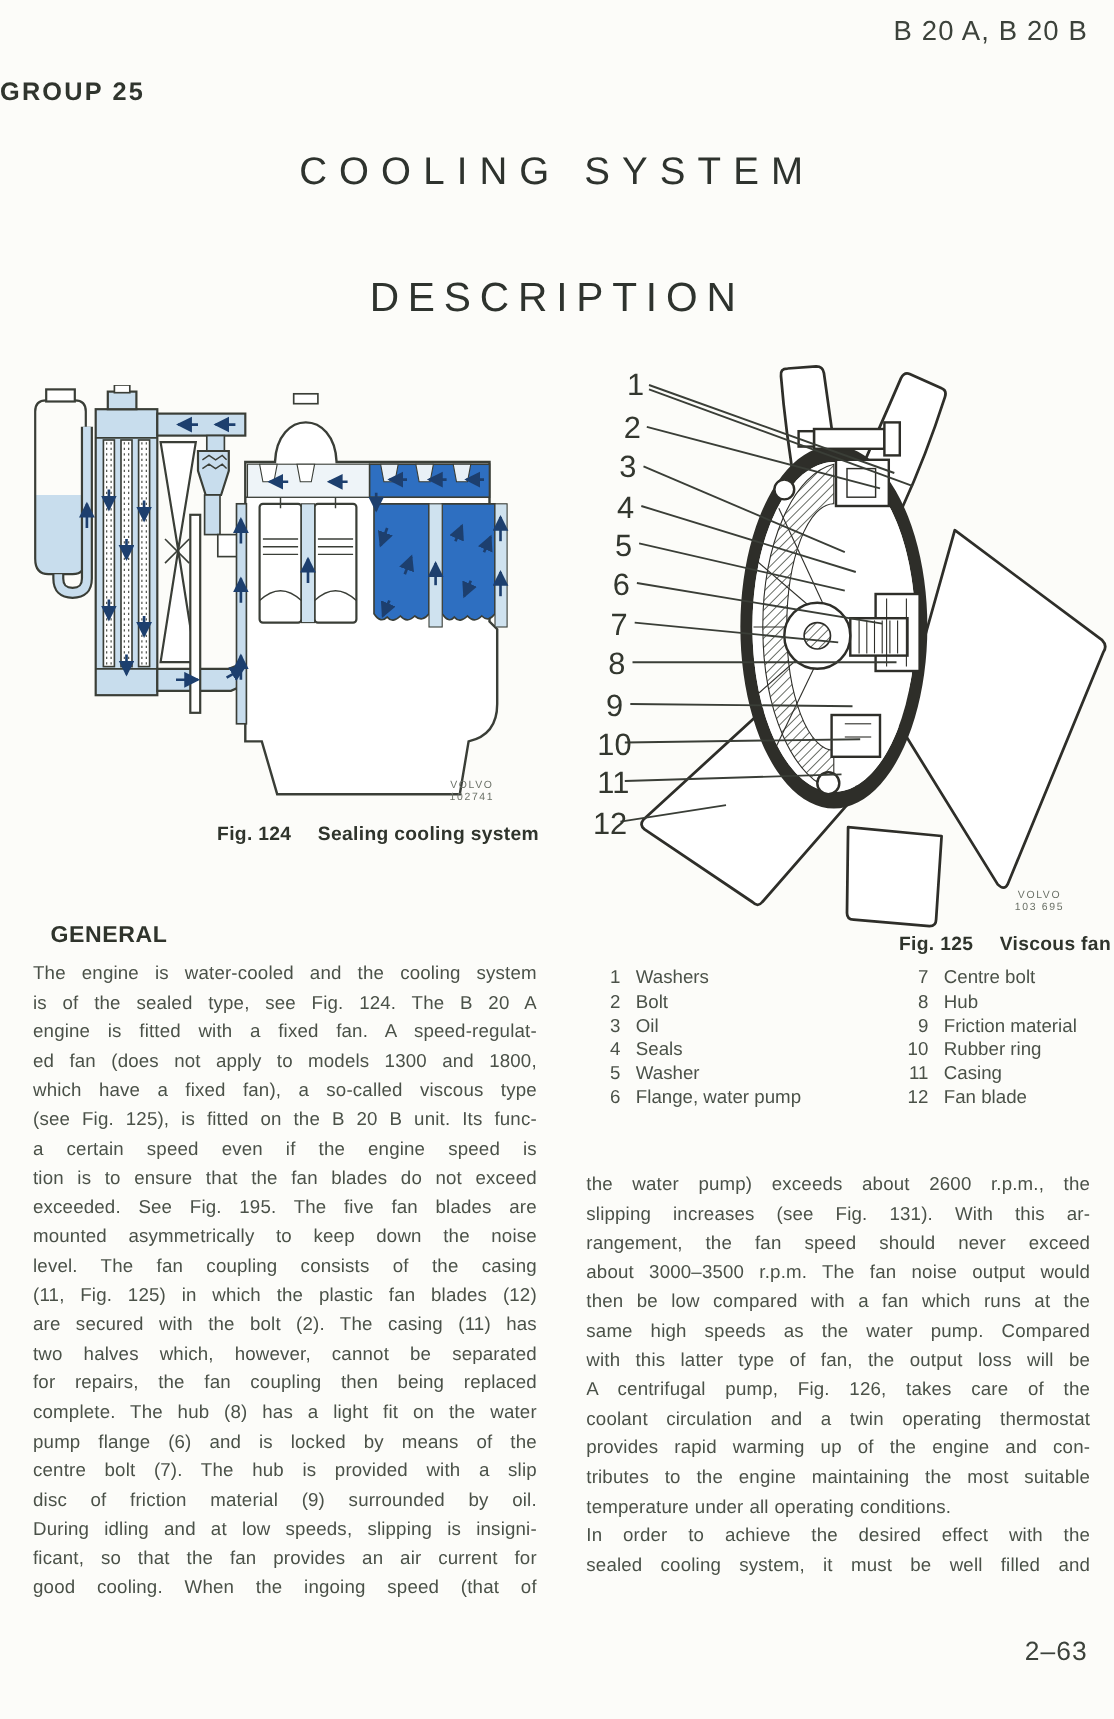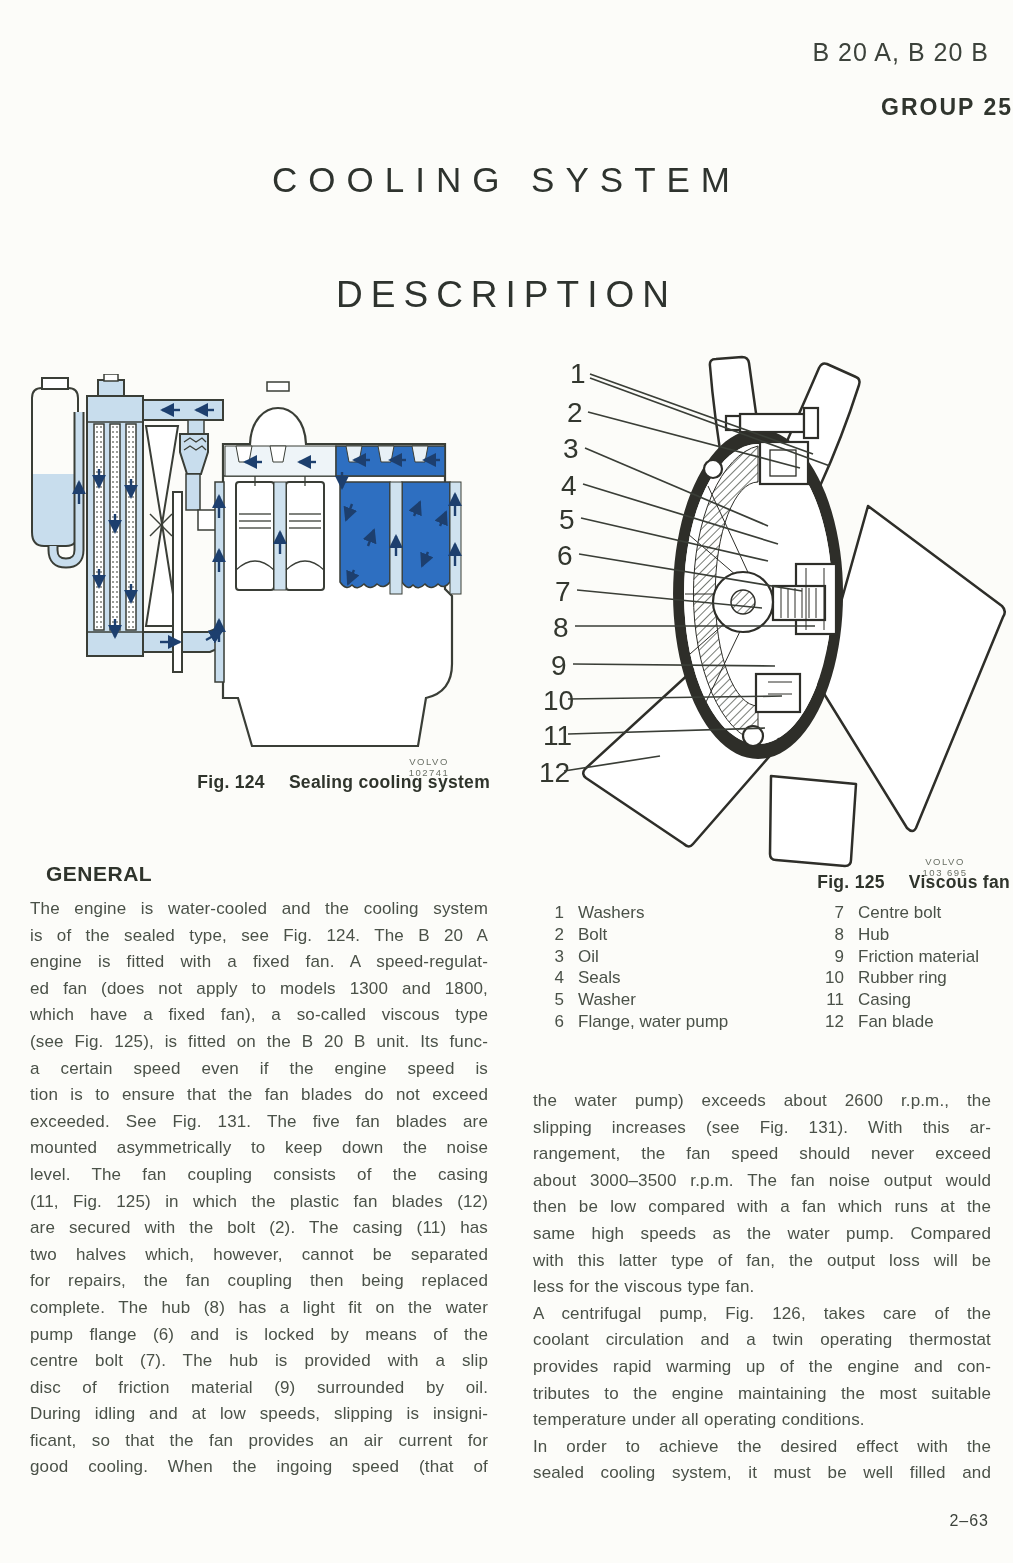--- a/index.html
+++ b/index.html
@@ -2,26 +2,26 @@
 <html><head>
 <meta charset="utf-8">
 <style>
   html,body{margin:0;padding:0;}
   body{
     width:1013px;height:1563px;position:relative;overflow:hidden;
     background:#fcfcf9;
     font-family:"Liberation Sans",sans-serif;
     color:#4a5148;
   }
-  .abs{position:absolute;margin-top:24px;}
+  .abs{position:absolute;}
   .model{top:14px;right:24px;font-size:25px;letter-spacing:1px;color:#3c423b;}
-  .group{top:70px;left:0;width:100%;text-align:right;font-size:23px;font-weight:bold;letter-spacing:2px;color:#30352e;}
+  .group{top:70px;left:0;width:100%;text-align:left;font-size:23px;font-weight:bold;letter-spacing:2px;color:#30352e;}
   .title{top:136px;left:0;width:100%;text-align:center;font-size:35px;letter-spacing:11px;color:#2e332e;font-weight:400;}
   .subtitle{top:250px;left:0;width:100%;text-align:center;font-size:37px;letter-spacing:8px;color:#2e332e;font-weight:400;}
-  .pagenum{top:1488px;right:24px;font-size:16px;color:#3c423b;letter-spacing:1px;}
+  .pagenum{top:1488px;right:24px;font-size:24px;color:#3c423b;letter-spacing:1px;}
 
   .figcap{font-weight:bold;font-size:17.5px;color:#2f342c;text-align:right;letter-spacing:.3px;}
   .figcap .gap{display:inline-block;width:24px;}
   .credit{font-size:9.5px;line-height:11px;color:#6a7066;letter-spacing:1.5px;text-align:center;}
 
   .heading{top:838px;left:46px;font-size:21px;font-weight:bold;letter-spacing:.5px;color:#2f342c;}
 
   .coltext{width:458px;font-size:17px;letter-spacing:.15px;word-spacing:.5px;color:#4a5148;}
   .tline{height:26.6px;line-height:26.6px;text-align:justify;text-align-last:justify;overflow:hidden;}
   .tline.endline{text-align-last:left;}
@@ -298,21 +298,21 @@
 <div class="abs heading">GENERAL</div>
 <div class="abs coltext" style="left:30px;top:872px;">
     <div class="tline">The engine is water-cooled and the cooling system</div>
     <div class="tline">is of the sealed type, see Fig. 124. The B 20 A</div>
     <div class="tline">engine is fitted with a fixed fan. A speed-regulat-</div>
     <div class="tline">ed fan (does not apply to models 1300 and 1800,</div>
     <div class="tline">which have a fixed fan), a so-called viscous type</div>
     <div class="tline">(see Fig. 125), is fitted on the B 20 B unit. Its func-</div>
     <div class="tline">a certain speed even if the engine speed is</div>
     <div class="tline">tion is to ensure that the fan blades do not exceed</div>
-    <div class="tline">exceeded. See Fig. 131. The five fan blades are</div>
+    <div class="tline">exceeded. See Fig. 195. The five fan blades are</div>
     <div class="tline">mounted asymmetrically to keep down the noise</div>
     <div class="tline">level. The fan coupling consists of the casing</div>
     <div class="tline">(11, Fig. 125) in which the plastic fan blades (12)</div>
     <div class="tline">are secured with the bolt (2). The casing (11) has</div>
     <div class="tline">two halves which, however, cannot be separated</div>
     <div class="tline">for repairs, the fan coupling then being replaced</div>
     <div class="tline">complete. The hub (8) has a light fit on the water</div>
     <div class="tline">pump flange (6) and is locked by means of the</div>
     <div class="tline">centre bolt (7). The hub is provided with a slip</div>
     <div class="tline">disc of friction material (9) surrounded by oil.</div>
@@ -321,21 +321,20 @@
     <div class="tline">good cooling. When the ingoing speed (that of</div>
   </div>
 <div class="abs coltext" style="left:533px;top:1064px;">
     <div class="tline">the water pump) exceeds about 2600 r.p.m., the</div>
     <div class="tline">slipping increases (see Fig. 131). With this ar-</div>
     <div class="tline">rangement, the fan speed should never exceed</div>
     <div class="tline">about 3000–3500 r.p.m. The fan noise output would</div>
     <div class="tline">then be low compared with a fan which runs at the</div>
     <div class="tline">same high speeds as the water pump. Compared</div>
     <div class="tline">with this latter type of fan, the output loss will be</div>
-    <div class="tline endline">less for the viscous type fan.</div>
     <div class="tline">A centrifugal pump, Fig. 126, takes care of the</div>
     <div class="tline">coolant circulation and a twin operating thermostat</div>
     <div class="tline">provides rapid warming up of the engine and con-</div>
     <div class="tline">tributes to the engine maintaining the most suitable</div>
     <div class="tline endline">temperature under all operating conditions.</div>
     <div class="tline">In order to achieve the desired effect with the</div>
     <div class="tline">sealed cooling system, it must be well filled and</div>
   </div>
 
 <div class="abs pagenum">2–63</div>

